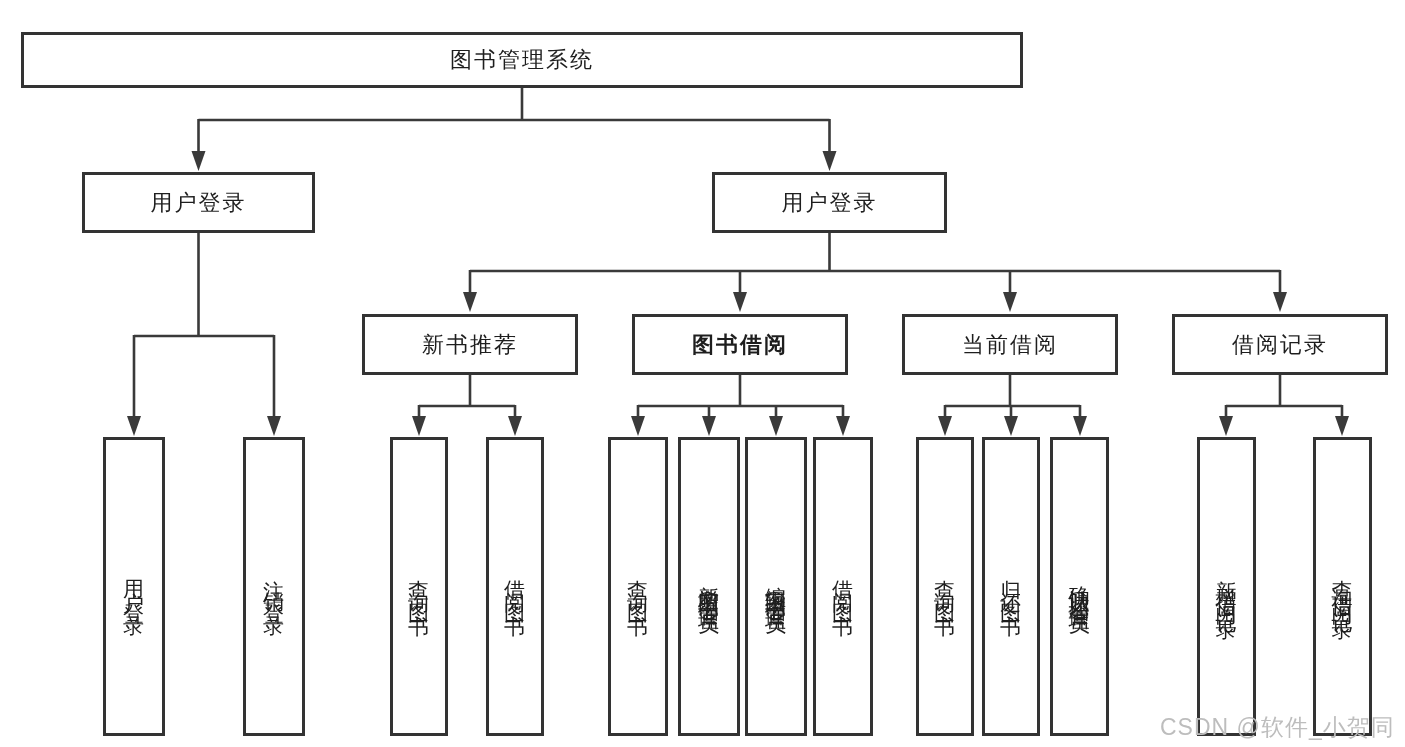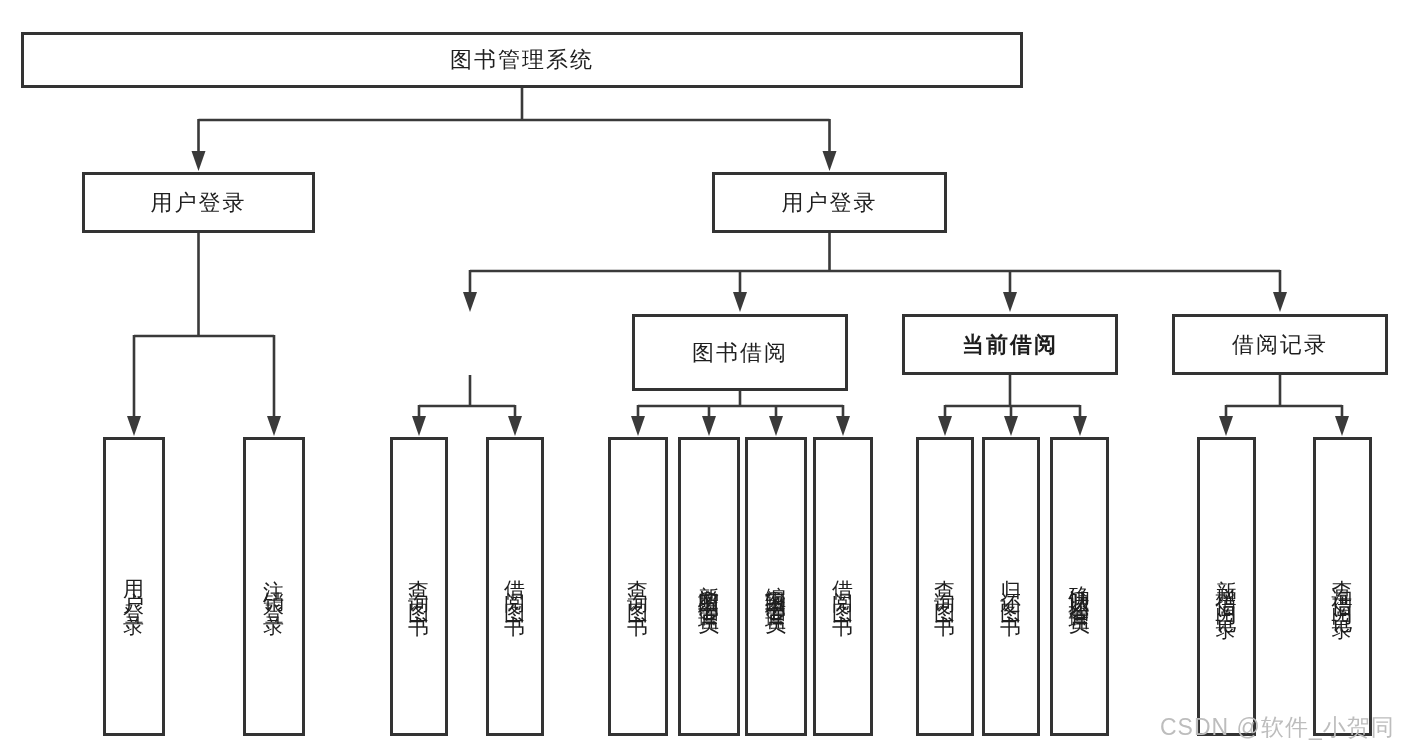--- a/index.html
+++ b/index.html
@@ -17,22 +17,22 @@
         color:var(--text);font-size:22px;letter-spacing:2px;z-index:2;}
   .leaf{top:437px;height:299px;}
   .leaf-label{writing-mode:vertical-rl;text-orientation:mixed;font-size:21px;
               letter-spacing:12px;line-height:1;white-space:nowrap;}
   .leaf-label.sp6{letter-spacing:8px;}
   .leaf-label.tight{letter-spacing:4px;}
   #n-root{left:21px;top:12px;width:1002px;height:56px;margin-top:20px;}
   #n-user-login{left:82px;top:172px;width:233px;height:61px;}
   #n-book-mgmt{left:712px;top:172px;width:235px;height:61px;}
   #n-new-book{left:362px;top:314px;width:216px;height:61px;}
-  #n-book-borrow{left:632px;top:314px;width:216px;height:77px;}
-  #n-cur-borrow{left:902px;top:314px;width:216px;height:61px;font-weight:bold;}
+  #n-book-borrow{left:632px;top:314px;width:216px;height:61px;font-weight:bold;}
+  #n-cur-borrow{left:902px;top:314px;width:216px;height:61px;}
   #n-rec{left:1172px;top:314px;width:216px;height:61px;}
   #l-a1{left:103px;width:62px;}
   #l-a2{left:243px;width:62px;}
   #l-b1{left:390px;width:58px;}
   #l-b2{left:486px;width:58px;}
   #l-c1{left:608px;width:60px;}
   #l-c2{left:678px;width:62px;}
   #l-c3{left:745px;width:62px;}
   #l-c4{left:813px;width:60px;}
   #l-d1{left:916px;width:58px;}
@@ -86,20 +86,23 @@
     <span>图书管理系统</span>
   </div>
 
   <div class="node" id="n-user-login">
     <span>用户登录</span>
   </div>
   <div class="node" id="n-book-mgmt">
     <span>用户登录</span>
   </div>
 
+  <div class="node" id="n-new-book">
+    <span>新书推荐</span>
+  </div>
   <div class="node" id="n-book-borrow">
     <span>图书借阅</span>
   </div>
   <div class="node" id="n-cur-borrow">
     <span>当前借阅</span>
   </div>
   <div class="node" id="n-rec">
     <span>借阅记录</span>
   </div>
 

